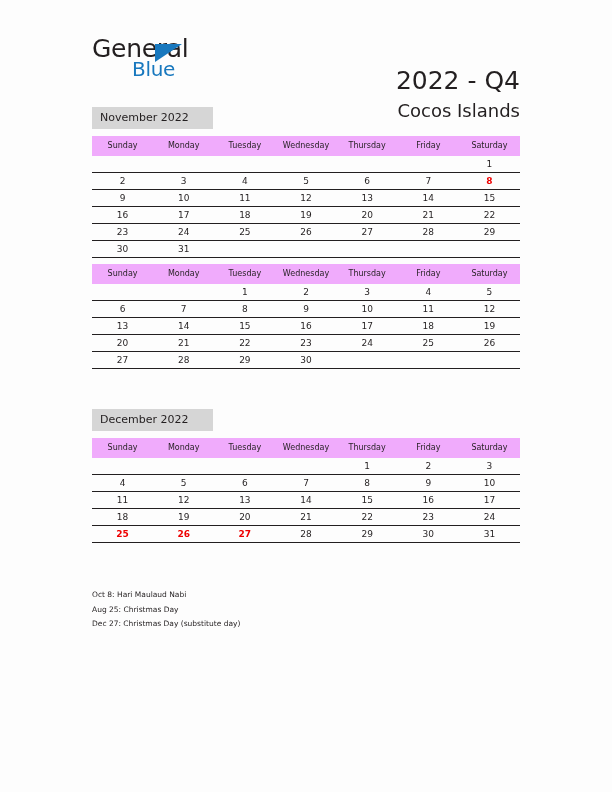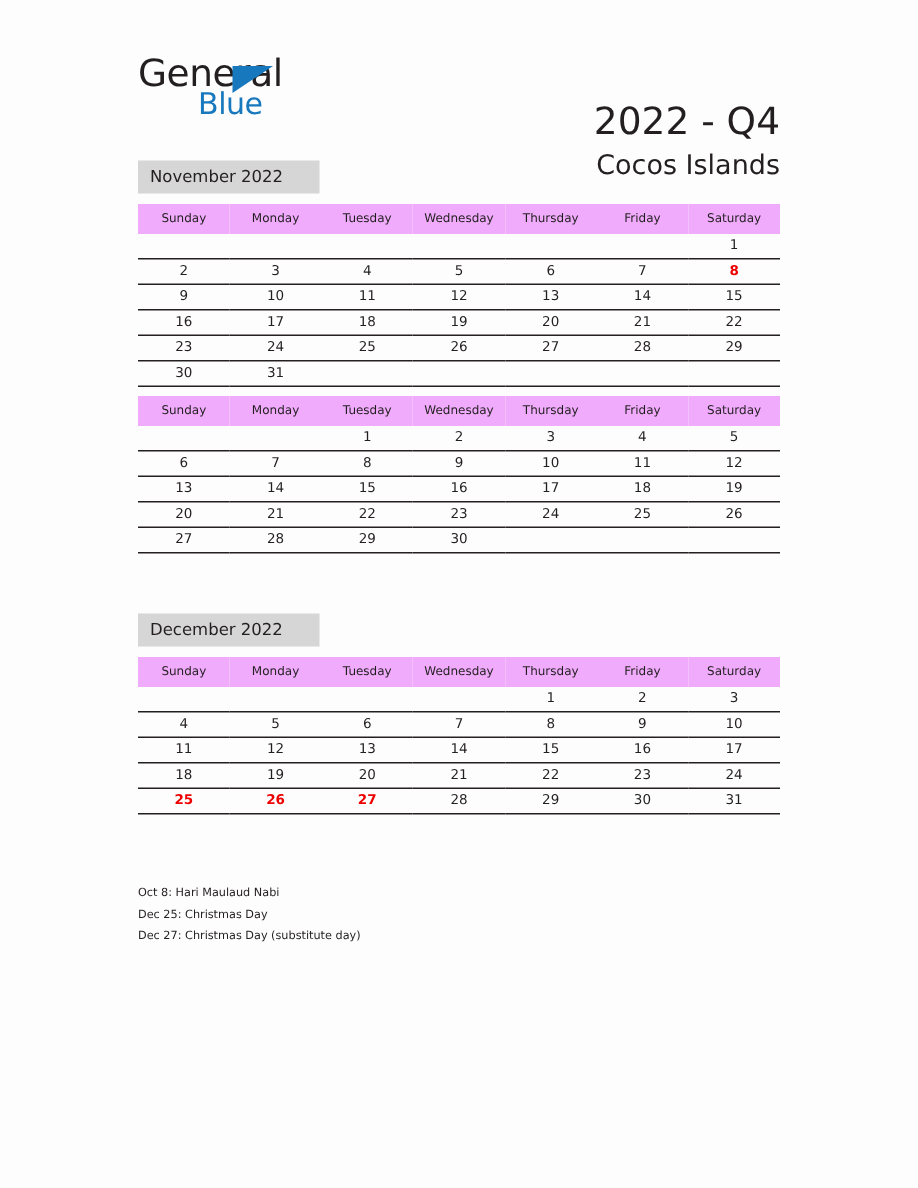--- a/index.html
+++ b/index.html
@@ -379,15 +379,15 @@
           <td></td>
           <td></td>
           <td></td>
         </tr>
       </tbody>
   </table>
 </div>
 
 <div class="holiday-list">
   <div class="holiday-item">Oct 8: Hari Maulaud Nabi</div>
-  <div class="holiday-item">Dec 25: Christmas Day</div>
+  <div class="holiday-item">Aug 25: Christmas Day</div>
   <div class="holiday-item">Dec 27: Christmas Day (substitute day)</div>
 </div>
 
 </body></html>

